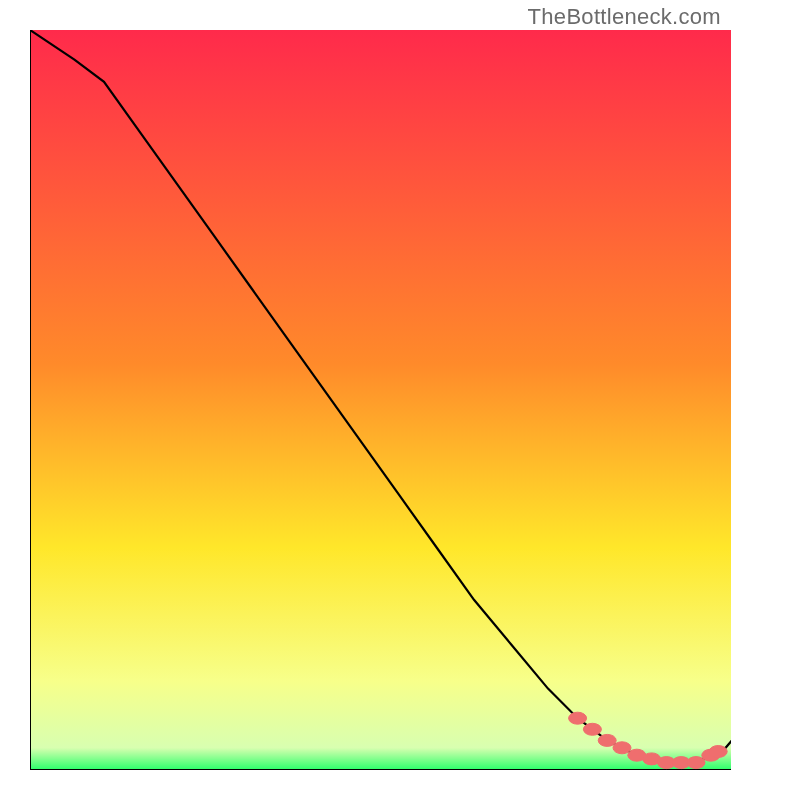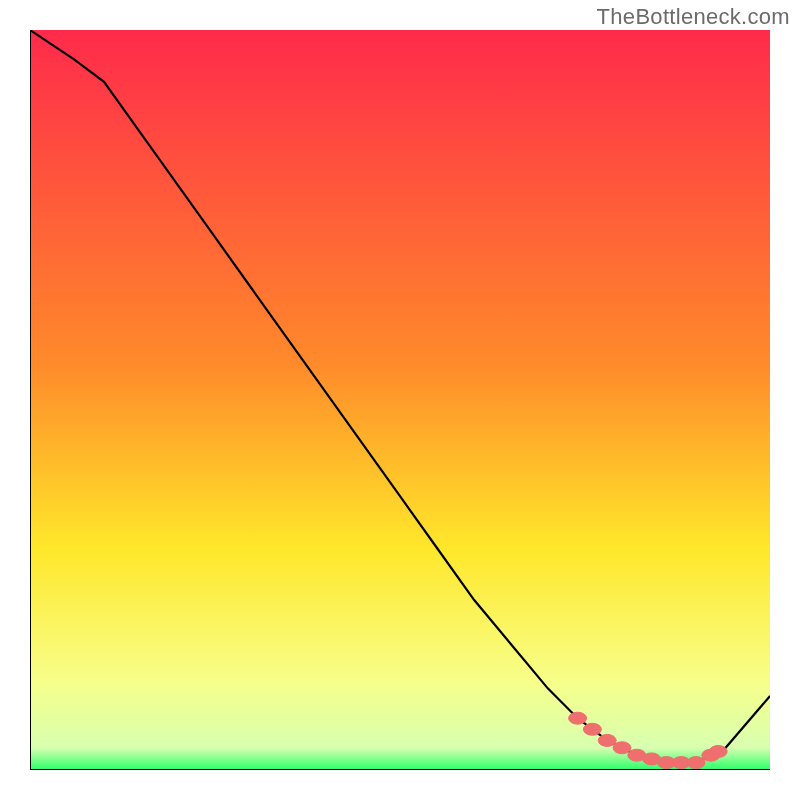--- a/index.html
+++ b/index.html
@@ -5,21 +5,21 @@
   html, body {
     margin: 0;
     padding: 0;
     width: 800px;
     height: 800px;
     background: #ffffff;
     font-family: Arial, Helvetica, sans-serif;
   }
   .chart-container {
     position: relative;
-    width: 800px;
+    width: 731px;
     height: 800px;
     overflow: hidden;
   }
   .watermark {
     position: absolute;
     top: 4px;
     right: 10px;
     font-size: 22px;
     font-weight: 500;
     color: #6b6b6b;

